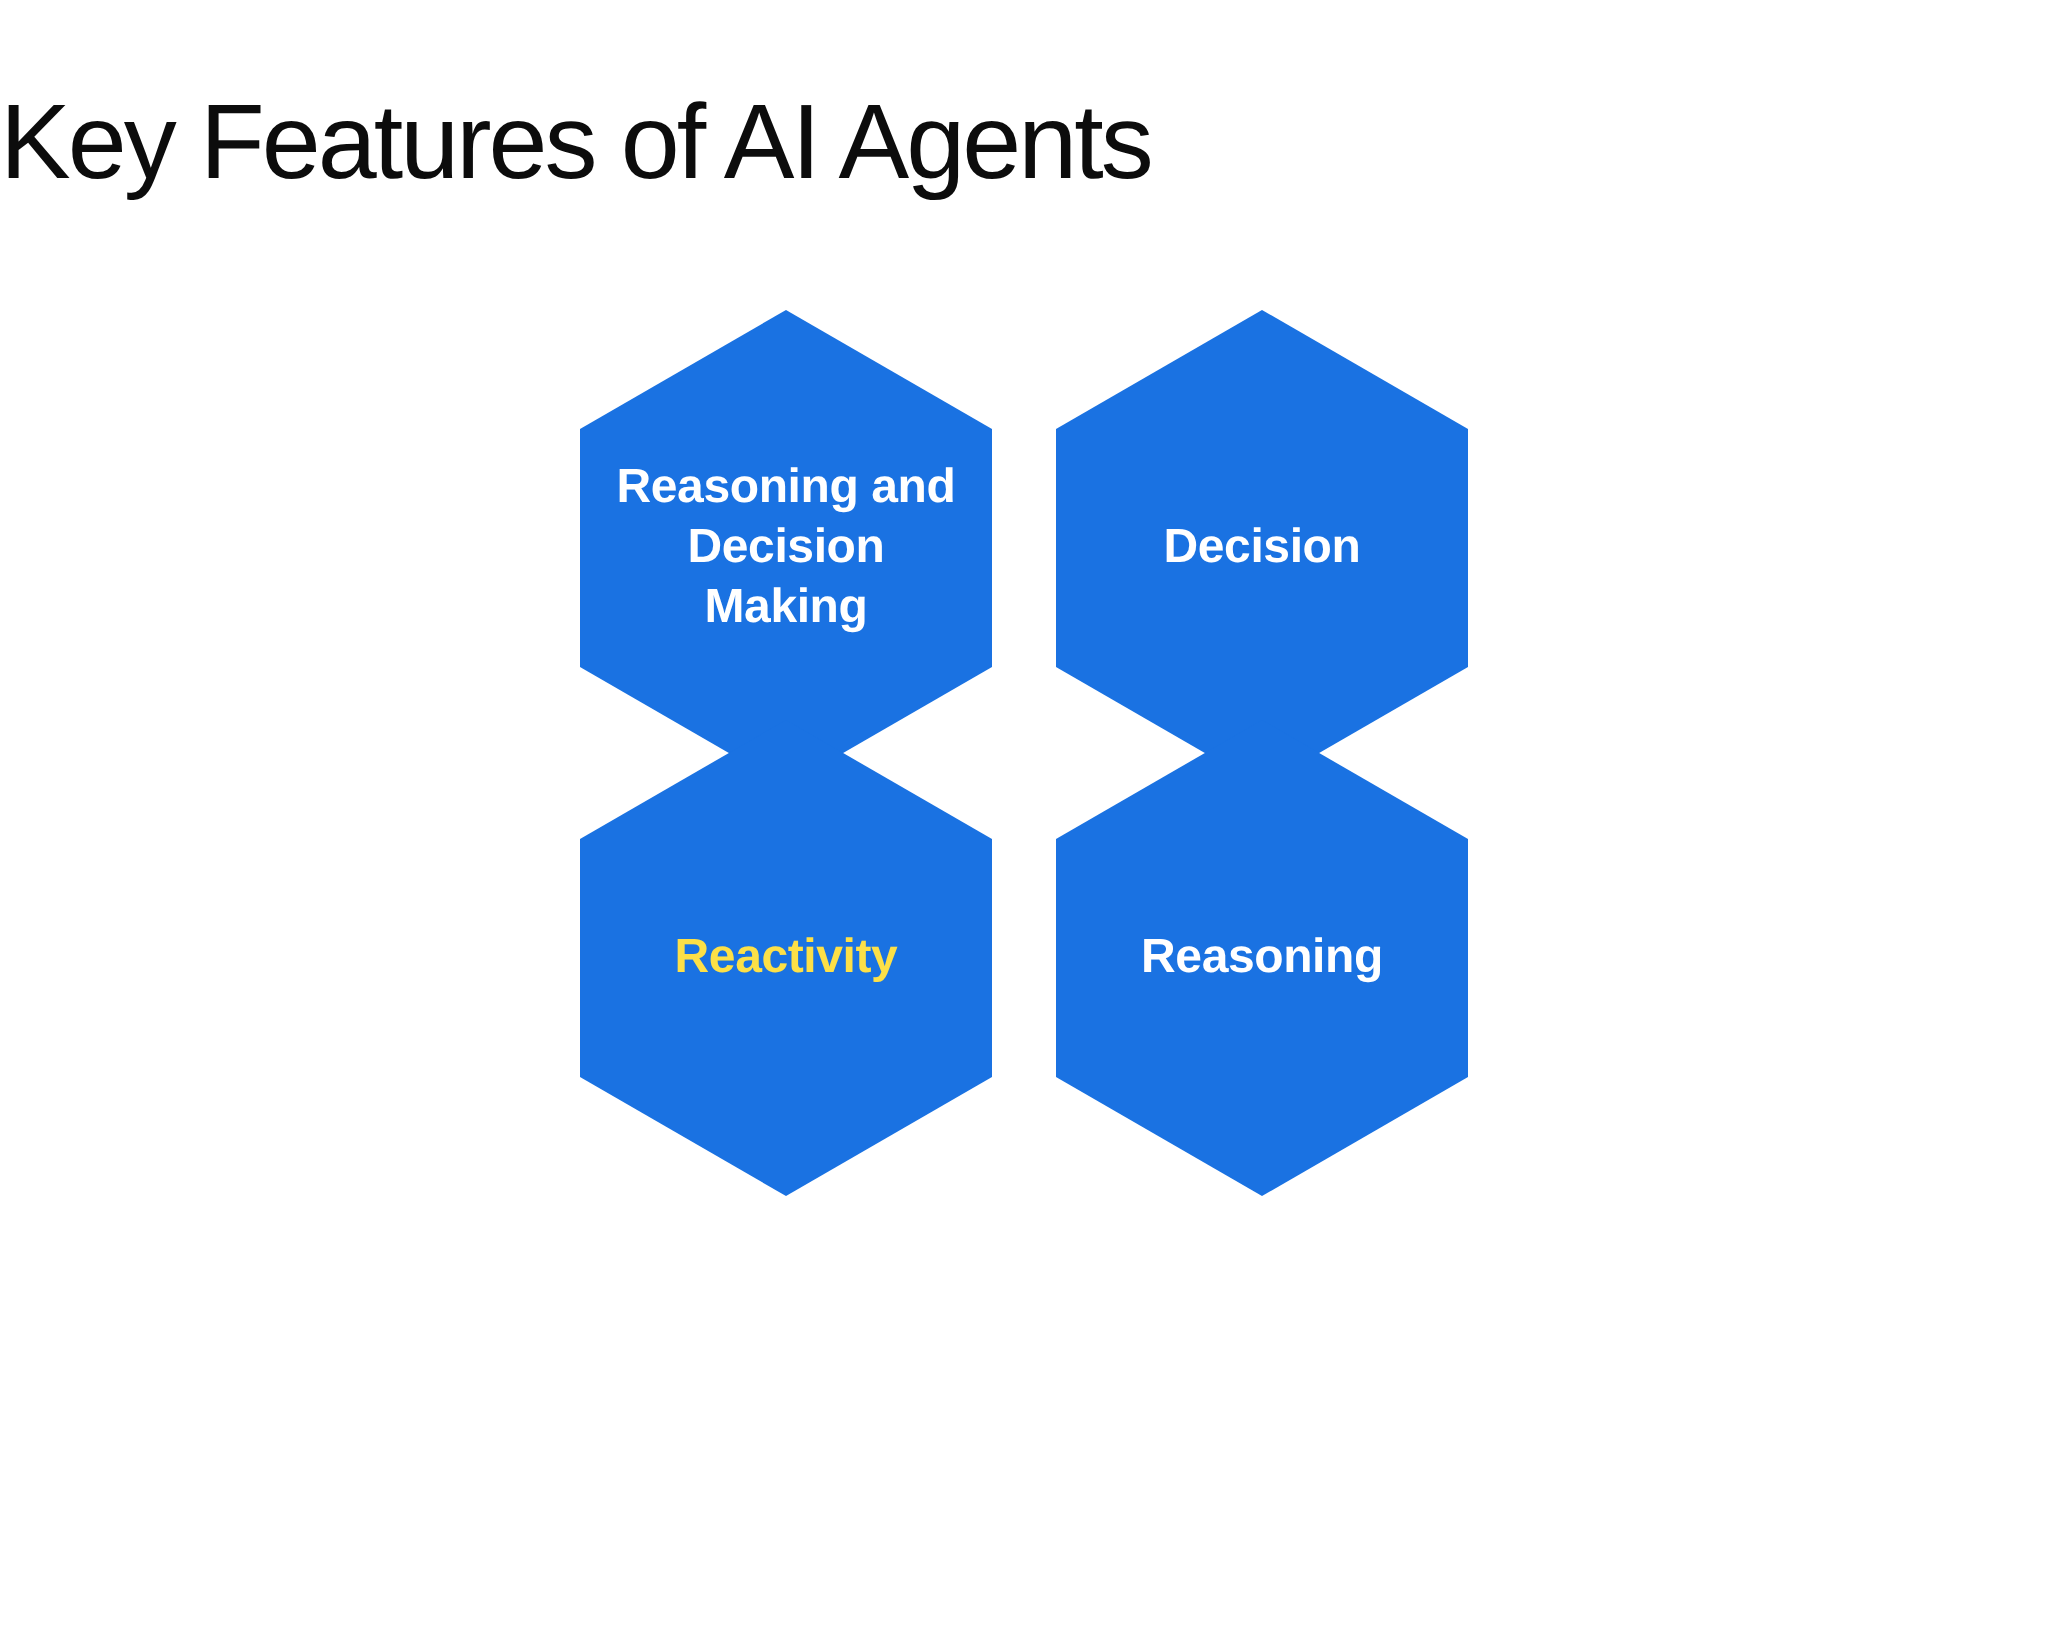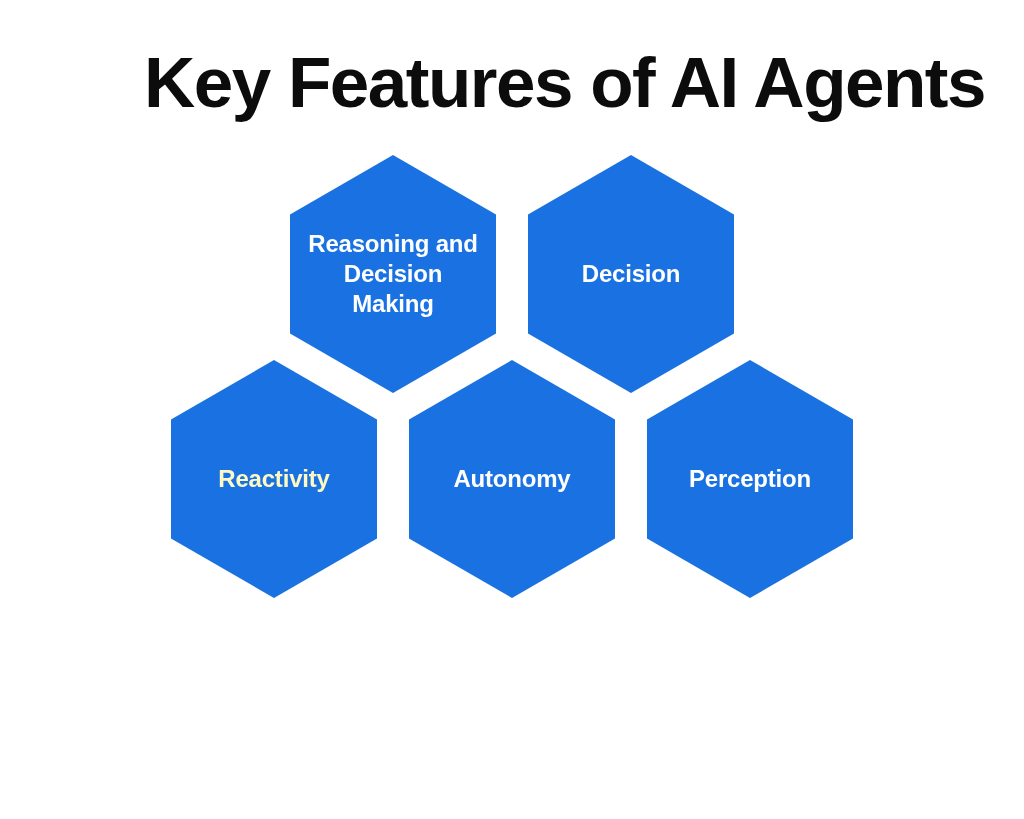--- a/index.html
+++ b/index.html
@@ -13,23 +13,23 @@
     overflow: hidden;
     background: #ffffff;
     font-family: "Liberation Sans", sans-serif;
   }
   .page-title {
     position: absolute;
     top: 42px;
     left: 0;
     width: 985px;
     margin: 0;
-    text-align: right;
-    font-size: 71px;
-    font-weight: bold;
+    text-align: left;
+    font-size: 53px;
+    font-weight: normal;
     letter-spacing: -1.5px;
     color: #0c0c0c;
     line-height: 1.15;
   }
   .honeycomb {
     position: absolute;
     top: 155px;
     left: 0;
     width: 1024px;
   }
@@ -70,24 +70,21 @@
     <div class="hex-row">
       <div class="hexagon" style="background: rgb(26, 114, 226);">
     <span class="hex-label" style="color: rgb(255, 255, 255);">Reasoning and Decision Making</span>
   </div>
       <div class="hexagon" style="background: rgb(26, 114, 226);">
     <span class="hex-label" style="color: rgb(255, 255, 255);">Decision</span>
   </div>
     </div>
     <div class="hex-row">
       <div class="hexagon" style="background: rgb(26, 114, 226);">
-    <span class="hex-label" style="color: #fef9c3;">Reactivity</span>
+    <span class="hex-label" style="color: #fde047;">Reactivity</span>
   </div>
       <div class="hexagon" style="background: rgb(26, 114, 226);">
-    <span class="hex-label" style="color: rgb(255, 255, 255);">Autonomy</span>
-  </div>
-      <div class="hexagon" style="background: rgb(26, 114, 226);">
-    <span class="hex-label" style="color: rgb(255, 255, 255);">Perception</span>
+    <span class="hex-label" style="color: rgb(255, 255, 255);">Reasoning</span>
   </div>
     </div>
     <div class="hex-row">
     </div>
   </div>
 
 </body></html>

